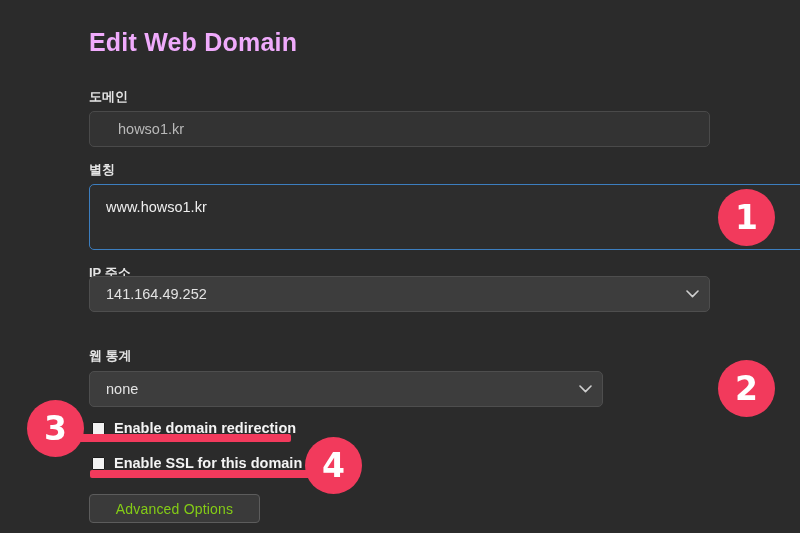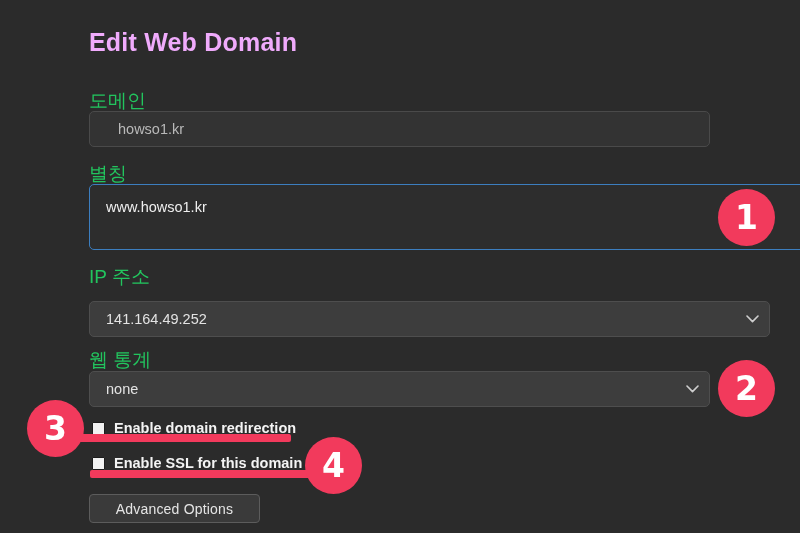--- a/index.html
+++ b/index.html
@@ -28,23 +28,23 @@
     font-size: 25px;
     font-weight: 600;
     color: #f0abfc;
     letter-spacing: 0.2px;
     white-space: nowrap;
   }
 
   
   .field-label {
     position: absolute;
-    font-size: 19px;
-    font-weight: 400;
-    color: #22c55e;
+    font-size: 13px;
+    font-weight: 700;
+    color: #e5e5e5;
     white-space: nowrap;
   }
 
   
   .text-input {
     position: absolute;
     box-sizing: border-box;
     background: #333333;
     border: 1px solid #4a4a4a;
     border-radius: 5px;
@@ -148,21 +148,21 @@
     color: #f4f4f4;
   }
 
   
   .btn-advanced {
     position: absolute;
     box-sizing: border-box;
     background: #3a3a3a;
     border: 1px solid #5c5c5c;
     border-radius: 4px;
-    color: #e5e5e5;
+    color: #84cc16;
     font-family: "Liberation Sans", "DejaVu Sans", sans-serif;
     font-size: 14px;
     letter-spacing: 0.2px;
     cursor: pointer;
   }
 
   
   .badge {
     position: absolute;
     border-radius: 50%;
@@ -196,31 +196,31 @@
   <div class="textarea-wrap" style="left:89px; top:184px; width:740px; height:66px;">
     <textarea style="">www.howso1.kr</textarea>
     <span class="resize-grip">
       <i></i>
         <i></i>
         <i></i>
     </span>
   </div>
 
   <div class="field-label" style="left:89px; top:264px;">IP 주소</div>
-  <div class="select-box" style="left:89px; top:301px; width:681px; height:36px;">
+  <div class="select-box" style="left:89px; top:276px; width:621px; height:36px;">
     <span class="select-value">141.164.49.252</span>
     <span class="chev">
       <svg width="13" height="8" viewBox="0 0 13 8">
         <path d="M1 1 L6.5 6.6 L12 1" fill="none" stroke="#cfcfcf" stroke-width="1.6" stroke-linecap="round" stroke-linejoin="round"></path>
       </svg>
     </span>
   </div>
 
   <div class="field-label" style="left:89px; top:347px;">웹 통계</div>
-  <div class="select-box" style="left:89px; top:371px; width:621px; height:36px;justify-content:space-between;">
+  <div class="select-box" style="left:89px; top:371px; width:514px; height:36px;justify-content:space-between;">
     <span class="select-value">none</span>
     <span class="chev">
       <svg width="13" height="8" viewBox="0 0 13 8">
         <path d="M1 1 L6.5 6.6 L12 1" fill="none" stroke="#cfcfcf" stroke-width="1.6" stroke-linecap="round" stroke-linejoin="round"></path>
       </svg>
     </span>
   </div>
 
   <div class="check-row" style="left:92px; top:420px;">
     <span class="checkbox"></span>

